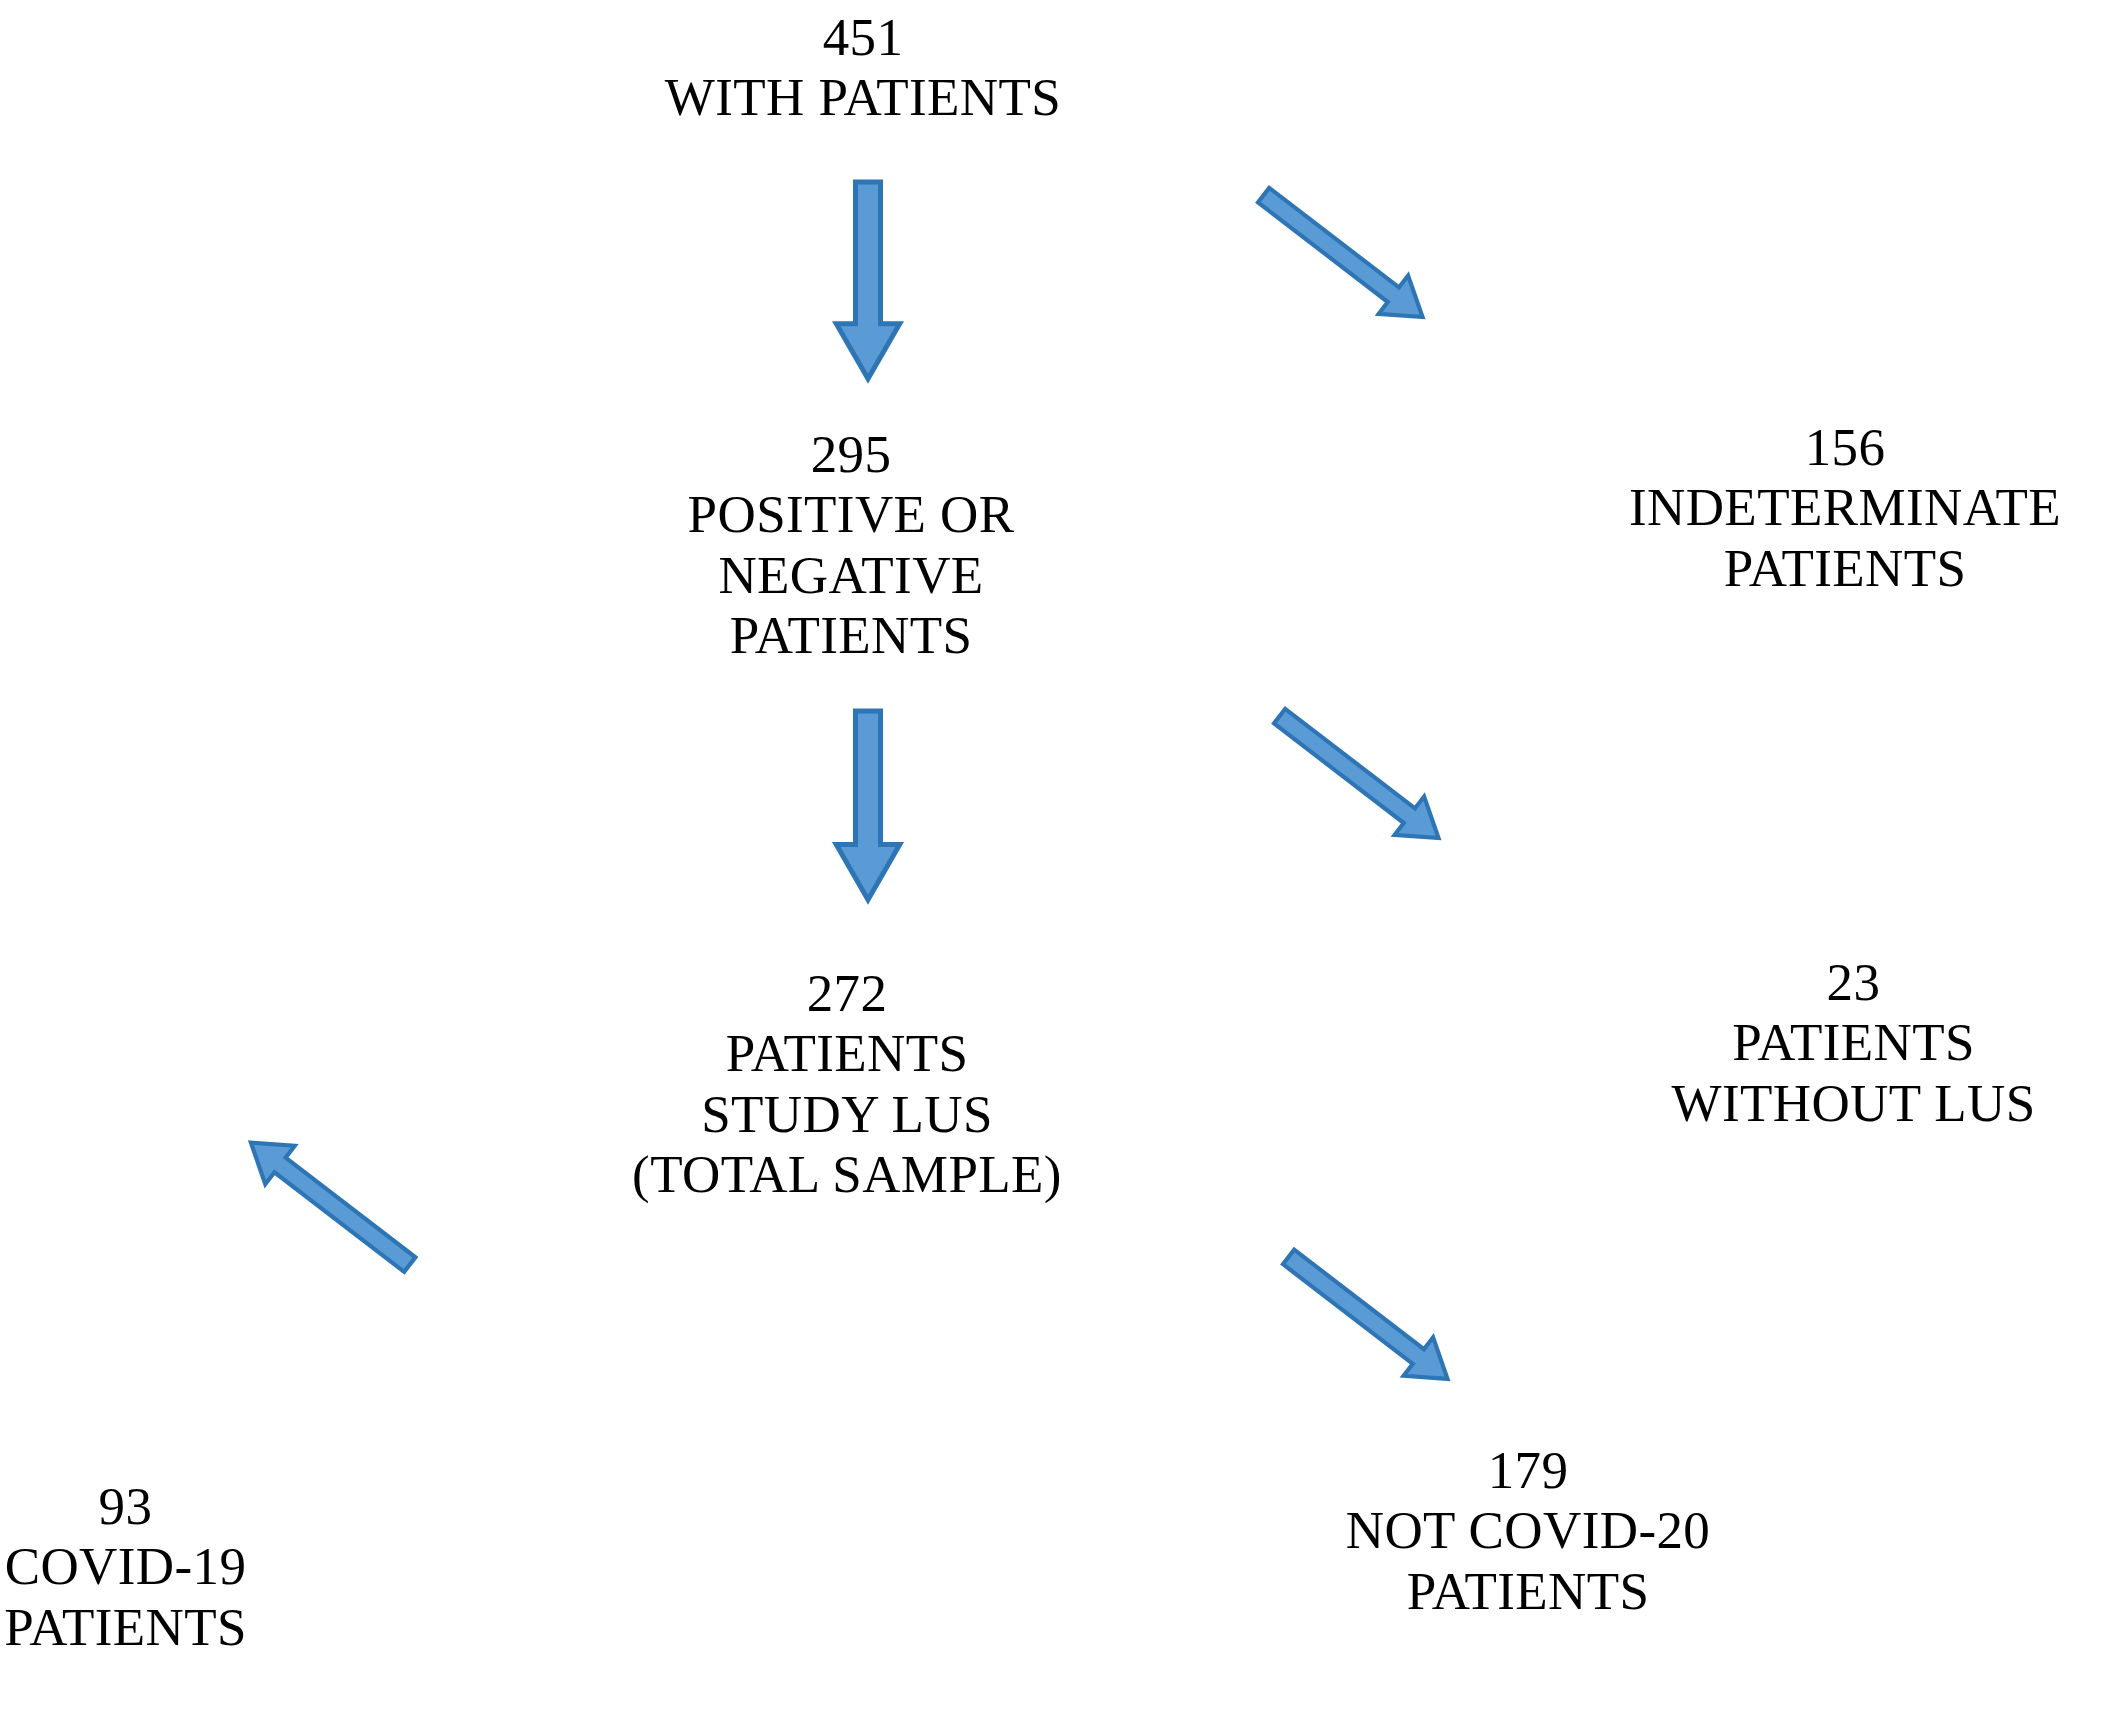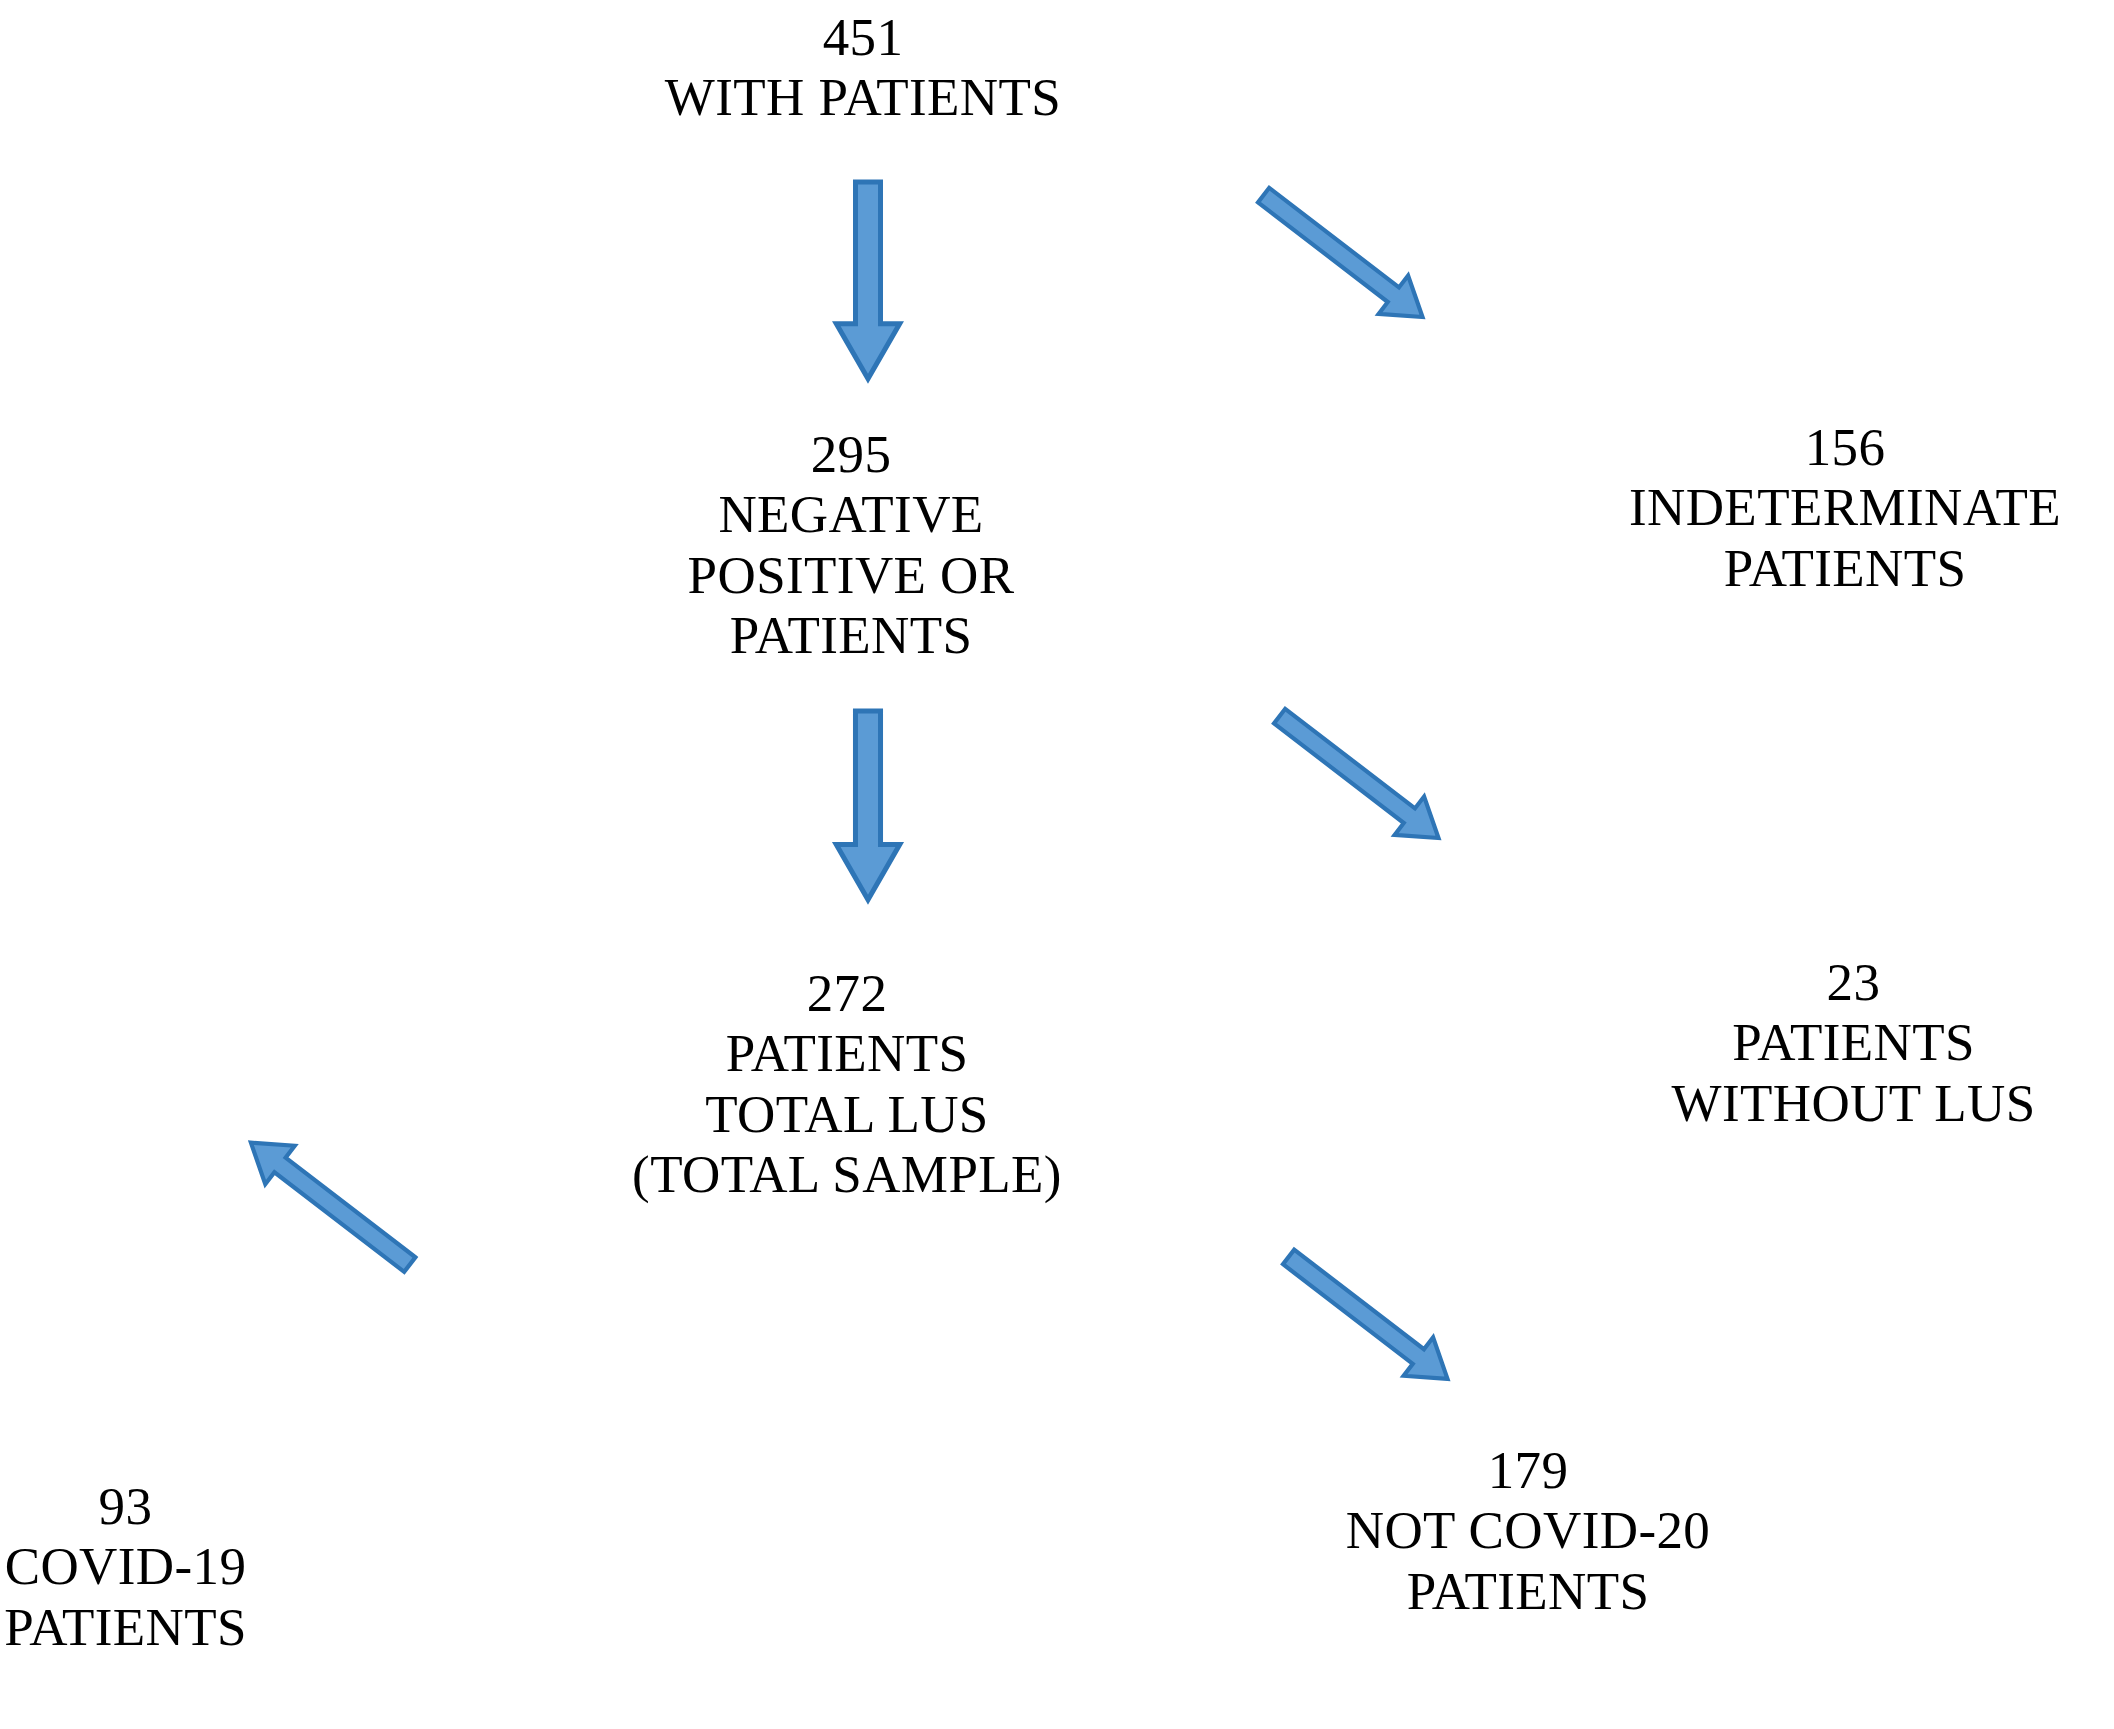--- a/index.html
+++ b/index.html
@@ -42,35 +42,35 @@
 
 <div id="canvas">
 
   <div class="node" style="left:500px; top:6.7px; width:726px;">
     <span class="count">451</span>
     <span class="lbl">WITH PATIENTS</span>
   </div>
 
   <div class="node" style="left:488px; top:424px; width:726px;">
     <span class="count">295</span>
+    <span class="lbl">POSITIVE OR</span>
     <span class="lbl">NEGATIVE</span>
-    <span class="lbl">POSITIVE OR</span>
     <span class="lbl">PATIENTS</span>
   </div>
 
   <div class="node" style="left:1486px; top:417px; width:718px;">
     <span class="count">156</span>
     <span class="lbl">INDETERMINATE</span>
     <span class="lbl">PATIENTS</span>
   </div>
 
   <div class="node" style="left:484px; top:963px; width:726px;">
     <span class="count">272</span>
     <span class="lbl">PATIENTS</span>
-    <span class="lbl">TOTAL LUS</span>
+    <span class="lbl">STUDY LUS</span>
     <span class="lbl">(TOTAL SAMPLE)</span>
   </div>
 
   <div class="node" style="left:1503px; top:952px; width:701px;">
     <span class="count">23</span>
     <span class="lbl">PATIENTS</span>
     <span class="lbl">WITHOUT LUS</span>
   </div>
 
   <div class="node" style="left:-150px; top:1476px; width:551px;">

